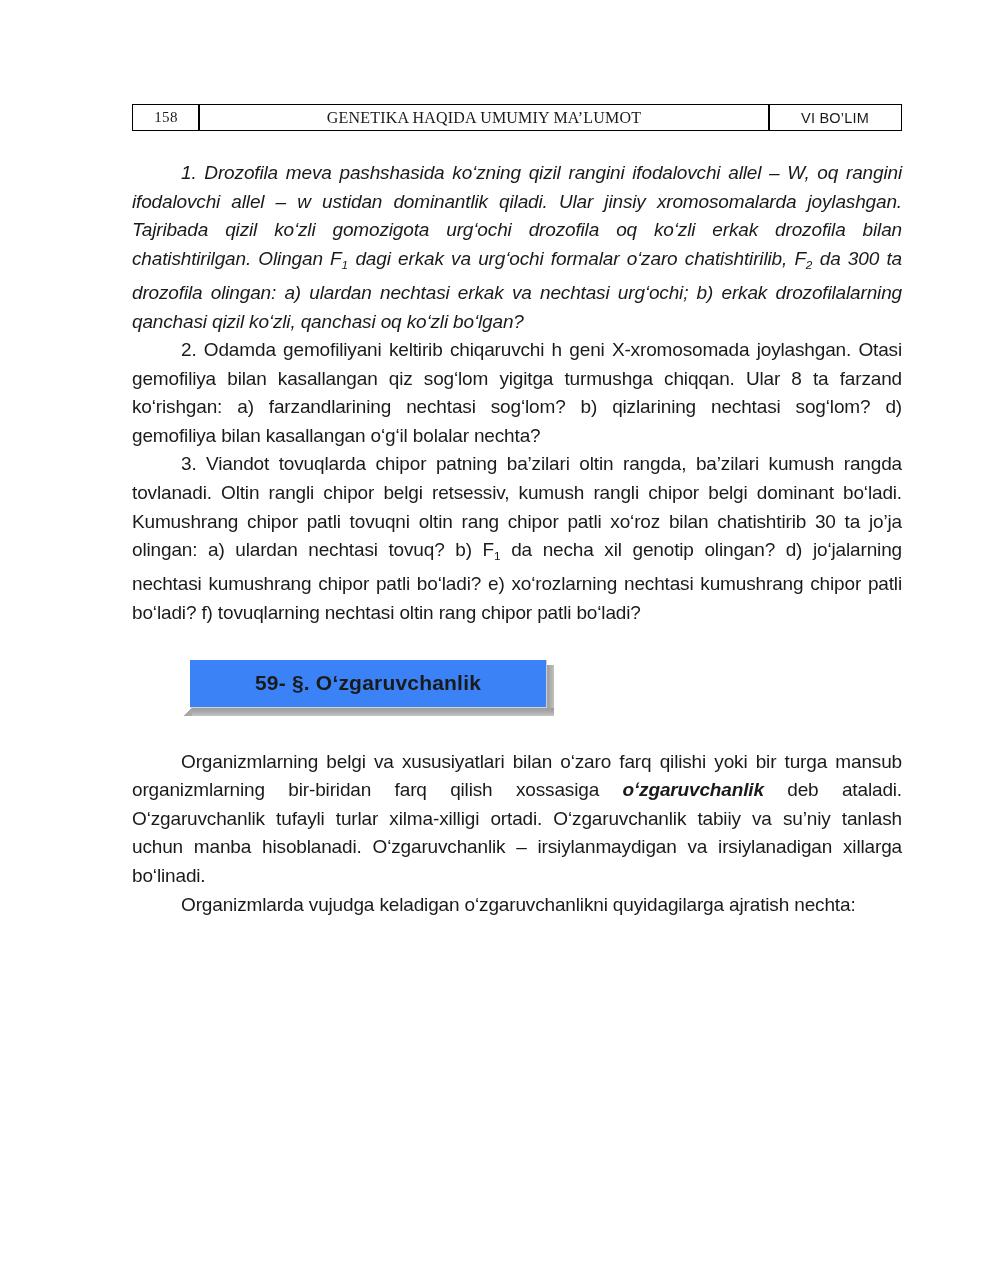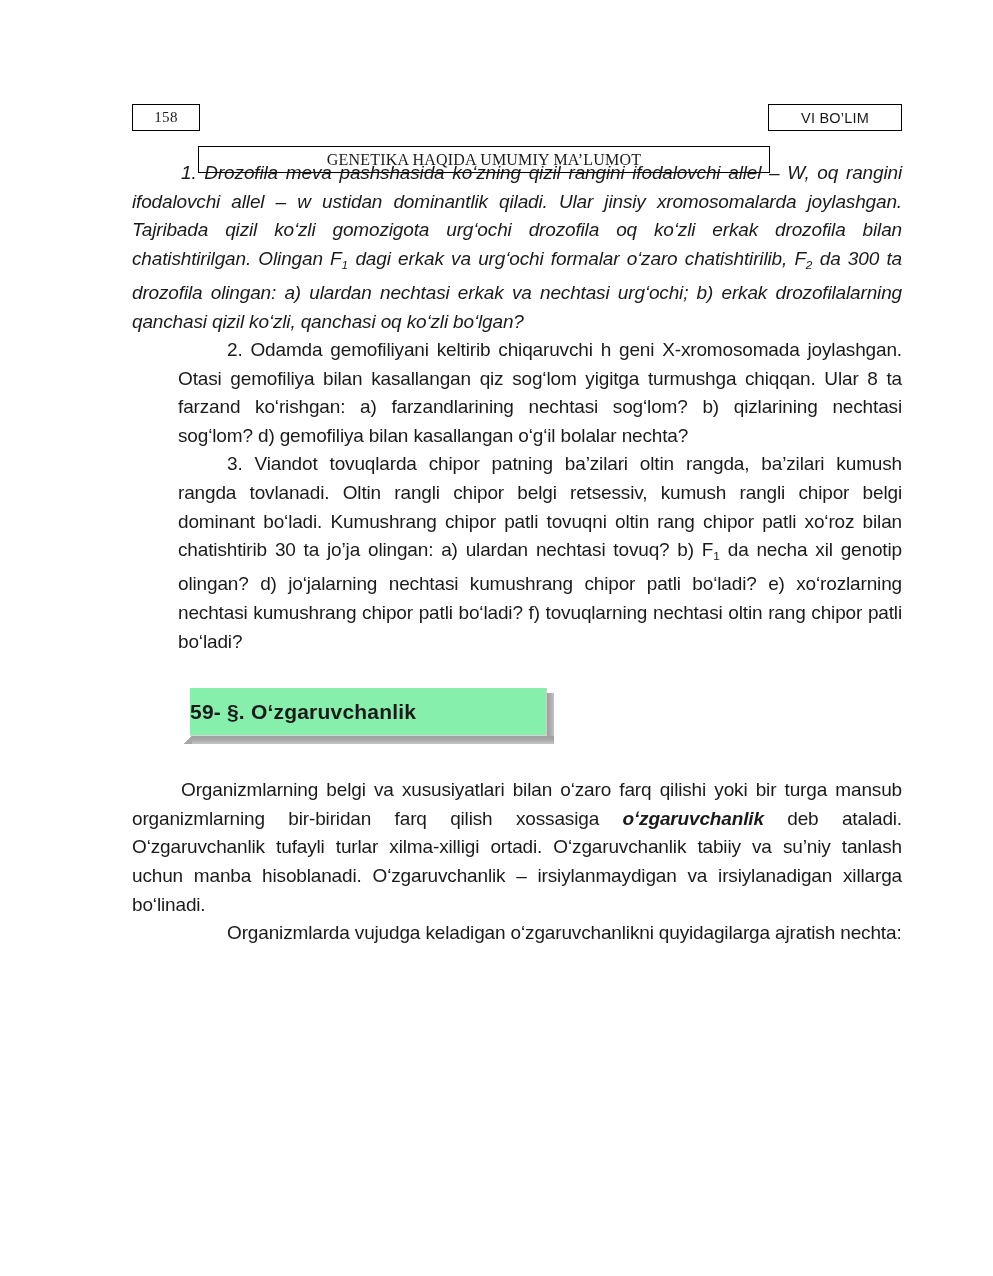--- a/index.html
+++ b/index.html
@@ -39,21 +39,20 @@
     width: 68px;
     font-size: 15px;
     letter-spacing: .3px;
   }
   .hdr-title {
     flex: 1;
     margin-left: -1.6px;
     font-size: 16px;
     letter-spacing: .2px;
     white-space: nowrap;
-    margin-top: 42px;
   }
   .hdr-part {
     width: 134px;
     margin-left: -1.6px;
     font-family: "Liberation Sans", sans-serif;
     font-size: 14.5px;
     letter-spacing: .2px;
   }
 
   
@@ -75,47 +74,48 @@
   p.body-par {
     font-size: 19px;
     line-height: 28.6px;
     text-align: justify;
     text-justify: inter-word;
     margin: 0;
     text-indent: 49px;
     letter-spacing: -0.15px;
     word-spacing: 0px;
   }
-  p.body-par.tight { margin-top: 0; margin-left: 46px; }
+  p.body-par.tight { margin-top: 0; }
   p.first-problem { margin-top: 11px; font-style: italic; }
 
   sub {
     font-size: 0.62em;
     vertical-align: -0.30em;
     letter-spacing: 0;
   }
 
   
   .chapter-box-wrap {
     position: relative;
     margin: 32px 0 26px 0;
     height: 62px;
   }
   .chapter-box {
     position: absolute;
     left: 58px;
     top: 0;
     width: 357px;
     height: 48px;
-    background: #86efac;
+    background: #3b82f6;
     border-right: 1.5px solid #cfcfcf;
     border-bottom: 1.5px solid #d4d4d4;
     box-sizing: border-box;
     display: flex;
     align-items: center;
+    justify-content: center;
   }
   .chapter-box-title {
     font-size: 21px;
     font-weight: bold;
     letter-spacing: 0.2px;
     white-space: nowrap;
   }
   
   .shadow-right {
     position: absolute;

